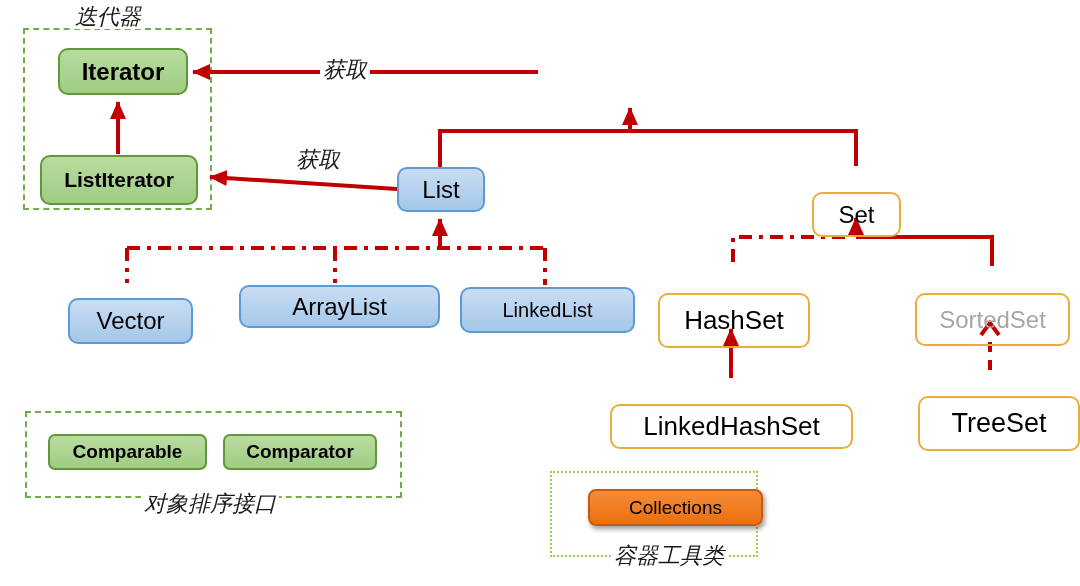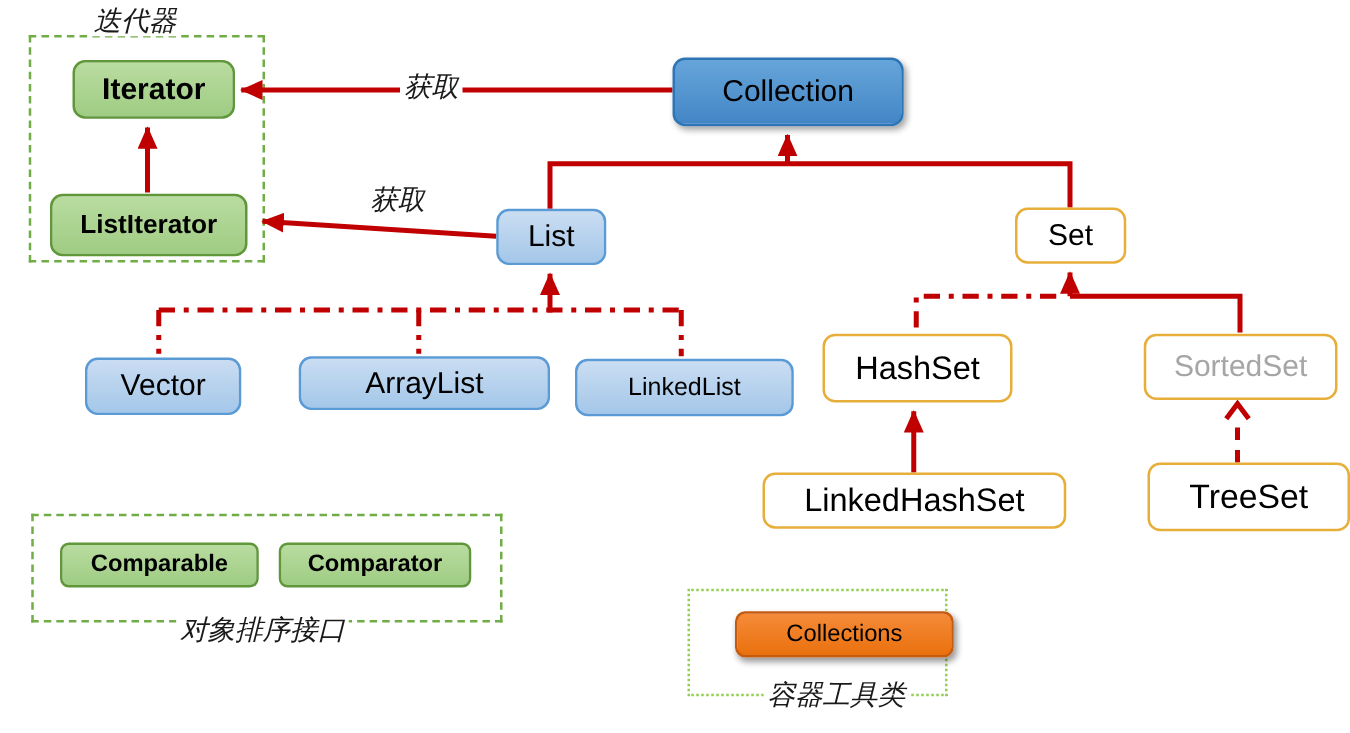--- a/index.html
+++ b/index.html
@@ -20,28 +20,28 @@
   .dashed2{stroke-dasharray:10 8;}
 
   
   .node{
     position:absolute;z-index:2;display:flex;align-items:center;justify-content:center;
     border-radius:10px;color:#000;box-sizing:border-box;white-space:nowrap;
   }
   .blue-dark{background:linear-gradient(#66a5da,#4386c6);border:2px solid #2e75b6;box-shadow:2px 3px 5px rgba(0,0,0,.35);}
   .blue-light{background:linear-gradient(#caddf2,#a4c7e9);border:2px solid #5b9bd5;}
   .green{background:linear-gradient(#b9dca0,#9fcc83);border:2px solid #61973b;font-weight:bold;}
-  .yellow{background:linear-gradient(#fde4a4,#fbd express269);border:2px solid #e7ae3a;}
+  .yellow{background:linear-gradient(#fde4a4,#fbd express269);border:2px solid #e7ae3a;margin-top:26px;}
   .orange{background:linear-gradient(#f58b39,#ea700d);border:2px solid #c55a11;box-shadow:2px 3px 5px rgba(0,0,0,.4);}
 
   #n-iterator{left:58px;top:48px;width:130px;height:47px;font-size:24px;}
   #n-listiterator{left:40px;top:155px;width:158px;height:50px;font-size:21px;}
   #n-collection{left:538px;top:46px;width:185px;height:55px;font-size:24px;}
   #n-list{left:397px;top:167px;width:88px;height:45px;font-size:24px;}
-  #n-vector{left:68px;top:286px;width:125px;height:46px;font-size:24px;}
+  #n-vector{left:68px;top:298px;width:125px;height:46px;font-size:24px;}
   #n-arraylist{left:239px;top:285px;width:201px;height:43px;font-size:24px;}
   #n-linkedlist{left:460px;top:287px;width:175px;height:46px;font-size:20px;}
   #n-set{left:812px;top:166px;width:89px;height:45px;font-size:24px;}
   #n-hashset{left:658px;top:267px;width:152px;height:55px;font-size:26px;}
   #n-sortedset{left:915px;top:267px;width:155px;height:53px;font-size:24px;color:#a6a6a6;}
   #n-linkedhashset{left:610px;top:378px;width:243px;height:45px;font-size:26px;}
   #n-treeset{left:918px;top:370px;width:162px;height:55px;font-size:27px;}
   #n-comparable{left:48px;top:434px;width:159px;height:36px;font-size:19px;border-radius:7px;}
   #n-comparator{left:223px;top:434px;width:154px;height:36px;font-size:19px;border-radius:7px;}
   #n-collections{left:588px;top:489px;width:175px;height:37px;font-size:19px;border-radius:8px;}
@@ -99,23 +99,20 @@
     <line class="c dashed2" x1="990" y1="370" x2="990" y2="338"></line>
     <polyline class="c" points="981,335 990,323 999,335"></polyline>
   </svg>
 
   <div class="node green" id="n-iterator">
       <span>Iterator</span>
     </div>
   <div class="node green" id="n-listiterator">
       <span>ListIterator</span>
     </div>
-  <div class="node blue-dark" id="n-collection">
-      <span>Collection</span>
-    </div>
   <div class="node blue-light" id="n-list">
       <span>List</span>
     </div>
   <div class="node blue-light" id="n-vector">
       <span>Vector</span>
     </div>
   <div class="node blue-light" id="n-arraylist">
       <span>ArrayList</span>
     </div>
   <div class="node blue-light" id="n-linkedlist">

